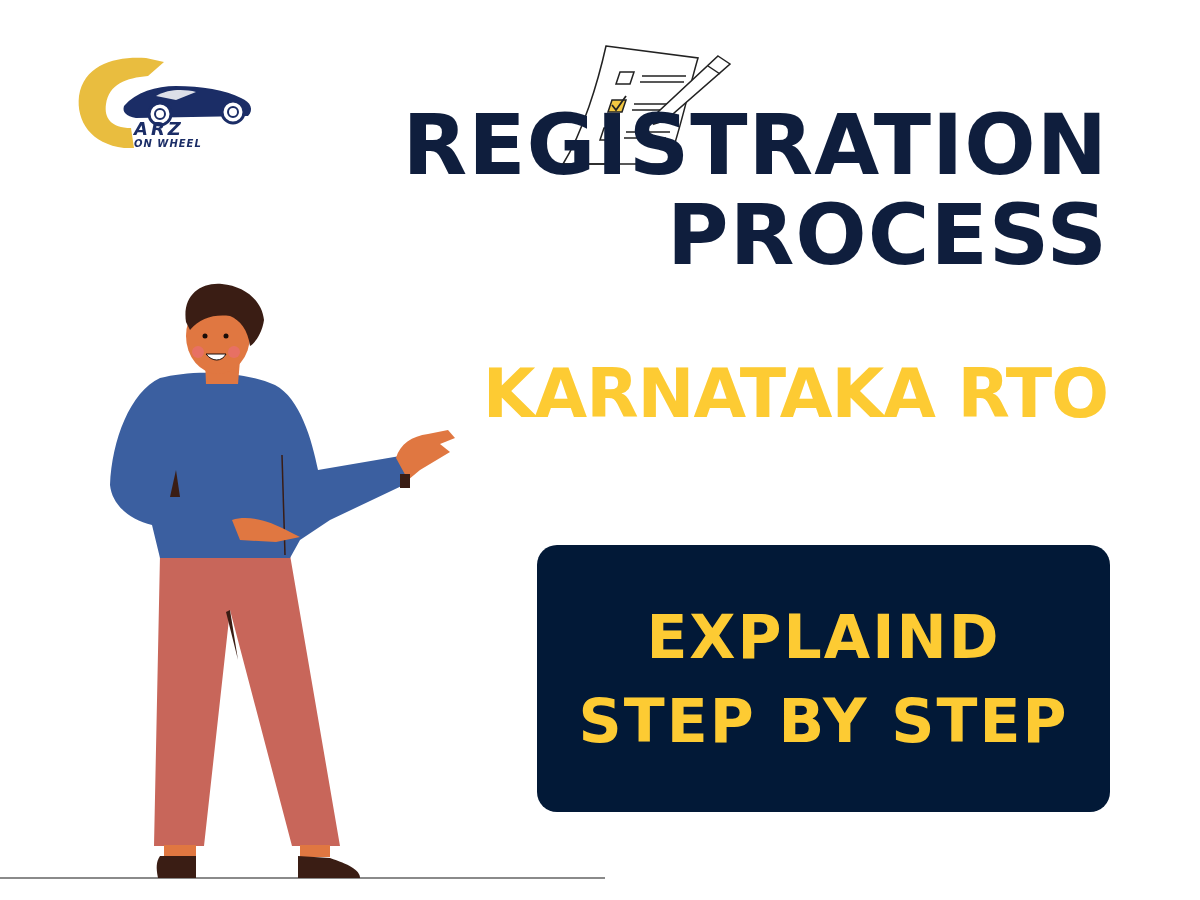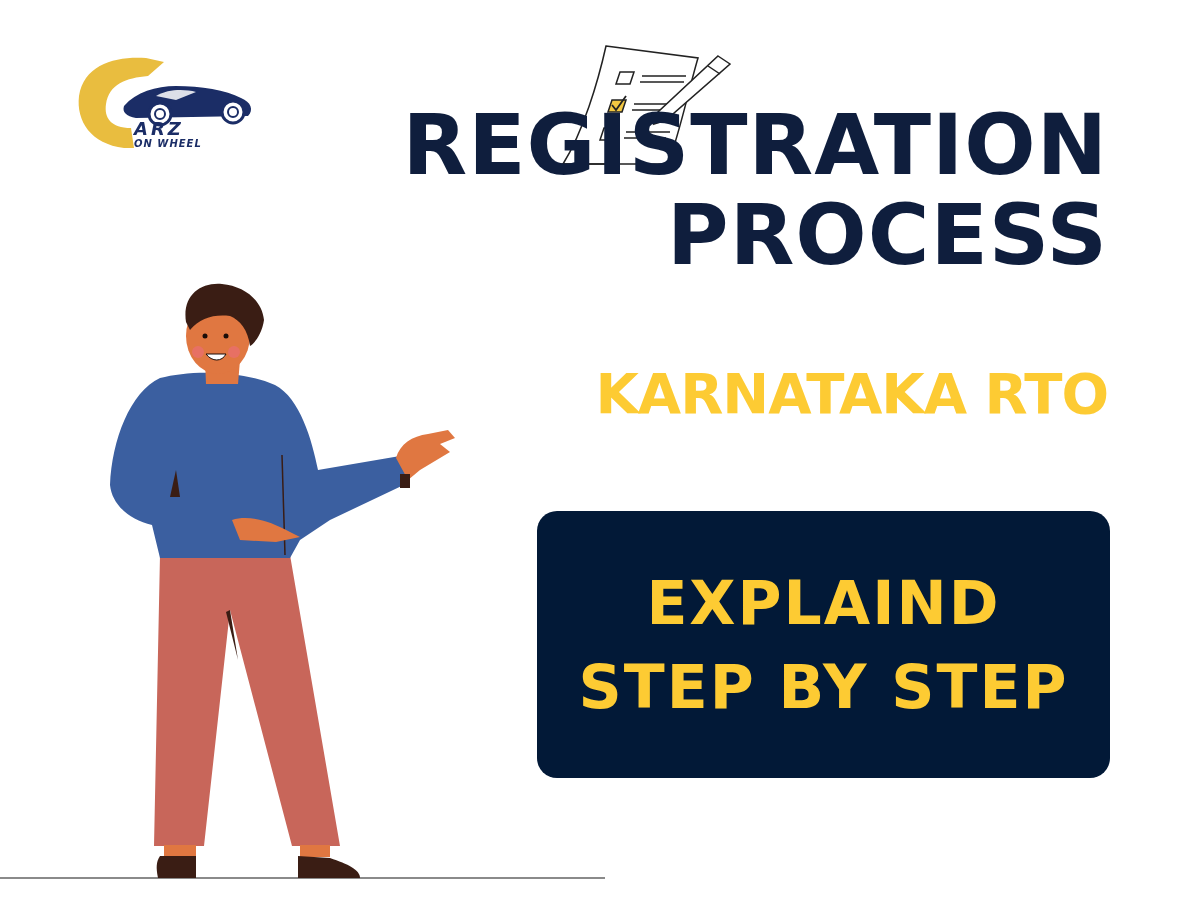--- a/index.html
+++ b/index.html
@@ -12,24 +12,24 @@
   .title {
     position: absolute; right: 92px; top: 100px; text-align: right;
     font-family: "DejaVu Sans", sans-serif; font-weight: bold;
     color: #0f1e3d; font-size: 84px; line-height: 90px; letter-spacing: 1px;
   }
   .title .line { display: block; }
   .title .l1 { letter-spacing: 2px; }
   .subtitle {
     position: absolute; right: 92px; top: 354px; text-align: right;
     font-family: "DejaVu Sans", sans-serif; font-weight: bold;
-    color: #fdcb33; font-size: 56px; line-height: 80px; letter-spacing: -1px;
+    color: #fdcb33; font-size: 68px; line-height: 80px; letter-spacing: -1px;
   }
   .badge {
-    position: absolute; left: 537px; top: 511px; width: 573px; height: 267px;
+    position: absolute; left: 537px; top: 545px; width: 573px; height: 267px;
     background: #021937; border-radius: 20px;
     display: flex; flex-direction: column; align-items: center; justify-content: center;
   }
   .badge span {
     font-family: "DejaVu Sans", sans-serif; font-weight: bold; color: #fdcb33;
     font-size: 60px; line-height: 84px; letter-spacing: 2px; display: block;
   }
   .person { position: absolute; left: 0; top: 270px; width: 620px; height: 620px; }
 </style>
 </head>

